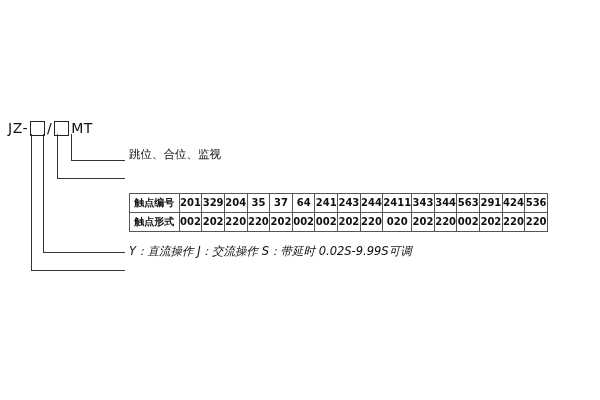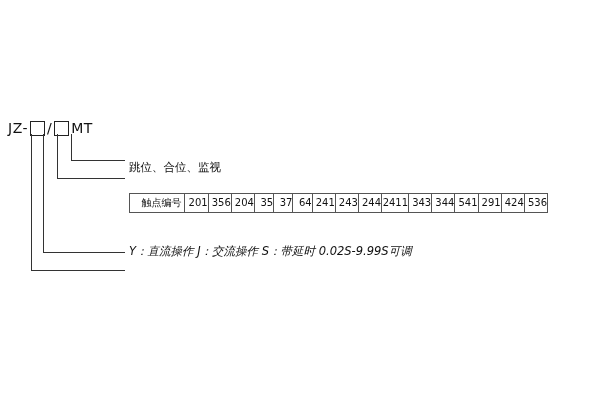--- a/index.html
+++ b/index.html
@@ -68,25 +68,26 @@
     left: 129px;
     top: 193px;
   }
   table.contact-table {
     border-collapse: collapse;
     font-size: 10px;
     background: #fff;
   }
   table.contact-table td {
     border: 1px solid #555;
-    text-align: right;
+    text-align: center;
     padding: 0;
     height: 18px;
     line-height: 18px;
     white-space: nowrap;
+    font-weight: bold;
   }
   table.contact-table td.head {
     width: 62px;
     padding: 0 3px;
     font-size: 10px;
   }
   table.contact-table td.cell {
     width: 27px;
   }
 </style>
@@ -98,46 +99,65 @@
   <div class="model-code">
     <span class="txt">JZ-</span>
       <span class="box"></span>
       <span class="txt">/</span>
       <span class="box"></span>
       <span class="txt">MT</span>
   </div>
 
   <div class="vline" style="left:71px; top:134px; height:26px;"></div>
   <div class="hline" style="left:71px; top:160px; width:54px;"></div>
-  <div class="label" style="left:129px; top:161px;">跳位、合位、监视</div>
+  <div class="label" style="left:129px; top:148px;">跳位、合位、监视</div>
 
   <div class="vline" style="left:57px; top:134px; height:44px;"></div>
   <div class="hline" style="left:57px; top:178px; width:68px;"></div>
 
   <div class="table-wrap">
     <table class="contact-table">
       <tbody>
           <tr>
         <td class="head">触点编号</td>
         <td class="cell">201</td>
-        <td class="cell">356</td>
+        <td class="cell">329</td>
         <td class="cell">204</td>
         <td class="cell">35</td>
         <td class="cell">37</td>
         <td class="cell">64</td>
         <td class="cell">241</td>
         <td class="cell">243</td>
         <td class="cell">244</td>
         <td class="cell">2411</td>
         <td class="cell">343</td>
         <td class="cell">344</td>
-        <td class="cell">541</td>
+        <td class="cell">563</td>
         <td class="cell">291</td>
         <td class="cell">424</td>
         <td class="cell">536</td>
+      </tr>
+      <tr>
+        <td class="head">触点形式</td>
+        <td class="cell">002</td>
+        <td class="cell">202</td>
+        <td class="cell">220</td>
+        <td class="cell">220</td>
+        <td class="cell">202</td>
+        <td class="cell">002</td>
+        <td class="cell">002</td>
+        <td class="cell">202</td>
+        <td class="cell">220</td>
+        <td class="cell">020</td>
+        <td class="cell">202</td>
+        <td class="cell">220</td>
+        <td class="cell">002</td>
+        <td class="cell">202</td>
+        <td class="cell">220</td>
+        <td class="cell">220</td>
       </tr>
     </tbody>
       </table>
   </div>
 
   <div class="vline" style="left:43px; top:134px; height:118px;"></div>
   <div class="hline" style="left:43px; top:252px; width:82px;"></div>
   <div class="label" style="left:129px; top:245px;font-style:italic;">Y：直流操作    J：交流操作    S：带延时 0.02S-9.99S可调</div>
 
   <div class="vline" style="left:31px; top:134px; height:136px;"></div>

